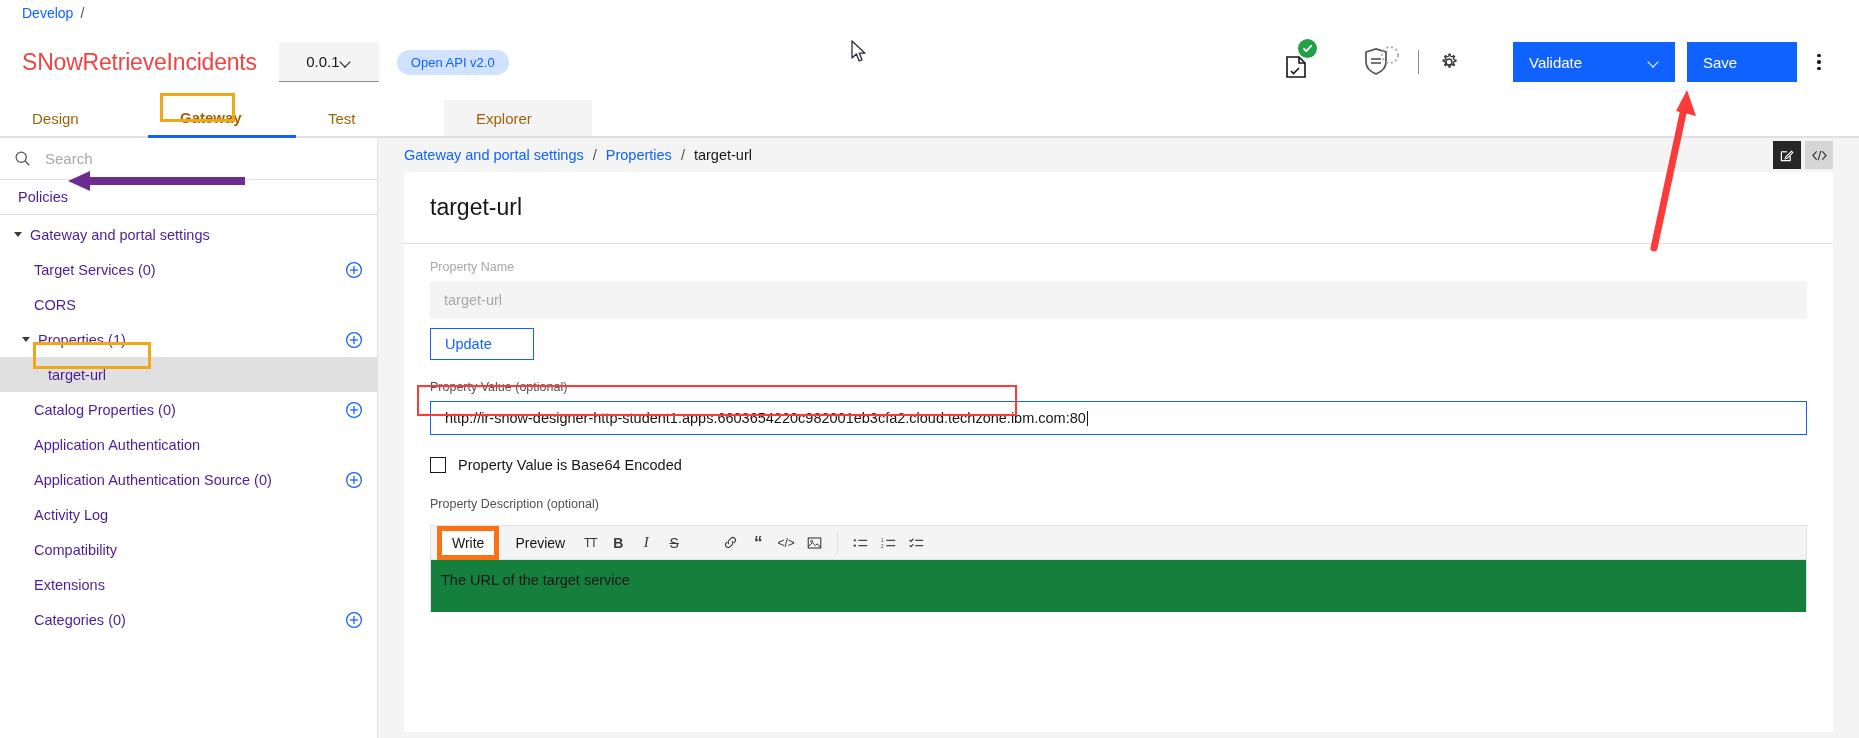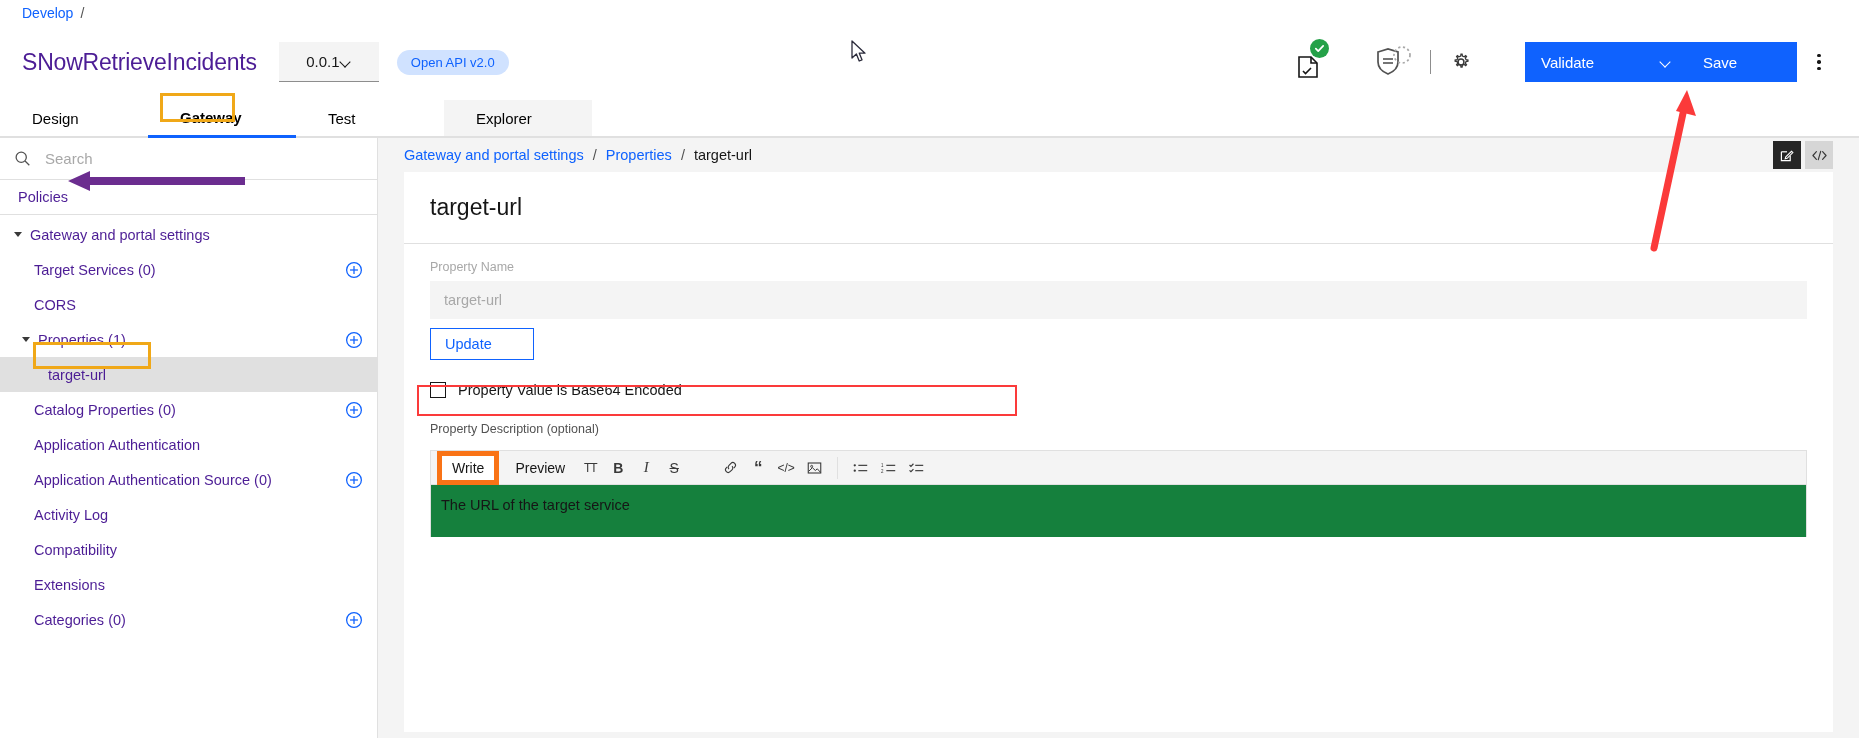--- a/index.html
+++ b/index.html
@@ -18,21 +18,21 @@
   }
   .crumb-link { color:#0f62fe; text-decoration:none; }
   .crumb-sep { color:#525252; }
 
   
   .header {
     height: 72px; display:flex; align-items:center; padding: 0 22px;
     position:relative;
   }
   .api-title {
-    font-size: 23px; color:#4c1d95; font-weight:400; letter-spacing:-0.2px;
+    font-size: 23px; color:#ef4444; font-weight:400; letter-spacing:-0.2px;
     white-space:nowrap;
   }
   .version-select {
     margin-left: 22px; width: 100px; height: 40px;
     background:#f4f4f4; border:none; border-bottom:1px solid #8d8d8d;
     display:flex; align-items:center; justify-content:center;
     padding: 0 12px; font-size: 15px; color:#161616; cursor:pointer;
   }
   .chev { width:12px; height:12px; position:relative; flex:none; }
   .chev::before {
@@ -67,33 +67,33 @@
     background:#0f62fe; color:#fff; height:40px; width:120px;
     display:flex; align-items:center; padding-left:16px;
   }
   .btn-validate-chev {
     background:#0f62fe; width:42px; height:40px;
     display:flex; align-items:center; justify-content:center; cursor:pointer;
   }
   .btn-validate-chev .chev::before { border-color:#fff; }
   .btn-save {
     background:#0f62fe; color:#fff; height:40px; width:110px;
-    display:flex; align-items:center; padding-left:16px; 
+    display:flex; align-items:center; padding-left:16px; margin-left:12px;
   }
   .kebab {
     width:36px; height:40px; display:flex; flex-direction:column; align-items:center;
     justify-content:center; gap:3px; cursor:pointer; margin-left:4px;
   }
   .kebab i { width:3.5px; height:3.5px; background:#161616; border-radius:50%; display:block; }
 
   
   .tabs { display:flex; height:40px; align-items:flex-end; position:relative; }
   .tab {
     width: 148px; height: 38px; display:flex; align-items:center;
-    padding-left: 32px; font-size:15px; color:#000000; cursor:pointer;
+    padding-left: 32px; font-size:15px; color:#a16207; cursor:pointer;
     border-bottom: 2px solid #e0e0e0; background:transparent;
   }
   .tab.active { font-weight:600; border-bottom: 3px solid #0f62fe; }
   .tab.disabled { color:#a8a8a8; cursor:default; }
   .tab.shaded { background:#f4f4f4; }
   .tabs-filler { flex:1; border-bottom:2px solid #e0e0e0; }
 
   
   .body { display:flex; height: 600px; }
 
@@ -409,20 +409,27 @@
       <div class="panel">
         <div class="panel-title">target-url</div>
         <div class="panel-hr"></div>
 
         <div class="field-group">
           <div class="field-label">Property Name</div>
           <div class="input-disabled">target-url</div>
           <button class="btn-update">Update</button>
         </div>
 
+        <div class="field-group" style="padding-top:20px;">
+          <div class="field-label dark">Property Value (optional)</div>
+          <div class="input-value">
+            <span>http://ir-snow-designer-http-student1.apps.6603654220c982001eb3cfa2.cloud.techzone.ibm.com:80</span>
+              <span class="caret-bar"></span>
+          </div>
+        </div>
 
         <div class="checkbox-row">
           <span class="cbox"></span>
           <span class="cbox-label">Property Value is Base64 Encoded</span>
         </div>
 
         <div class="field-group" style="padding-top:24px;padding-bottom:0;">
           <div class="field-label dark">Property Description (optional)</div>
         </div>
 

